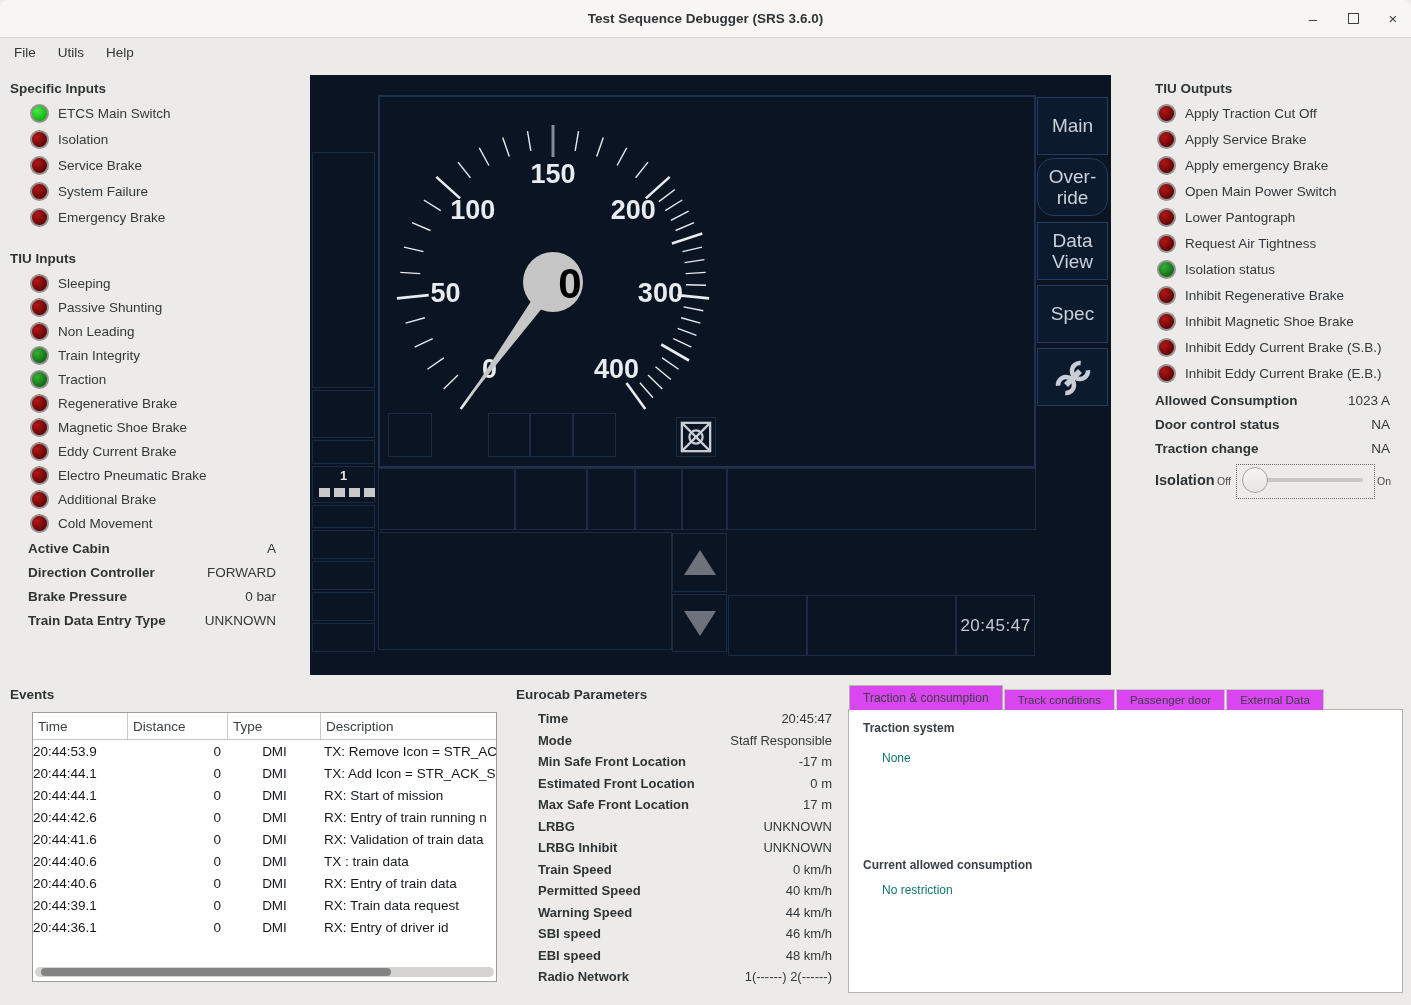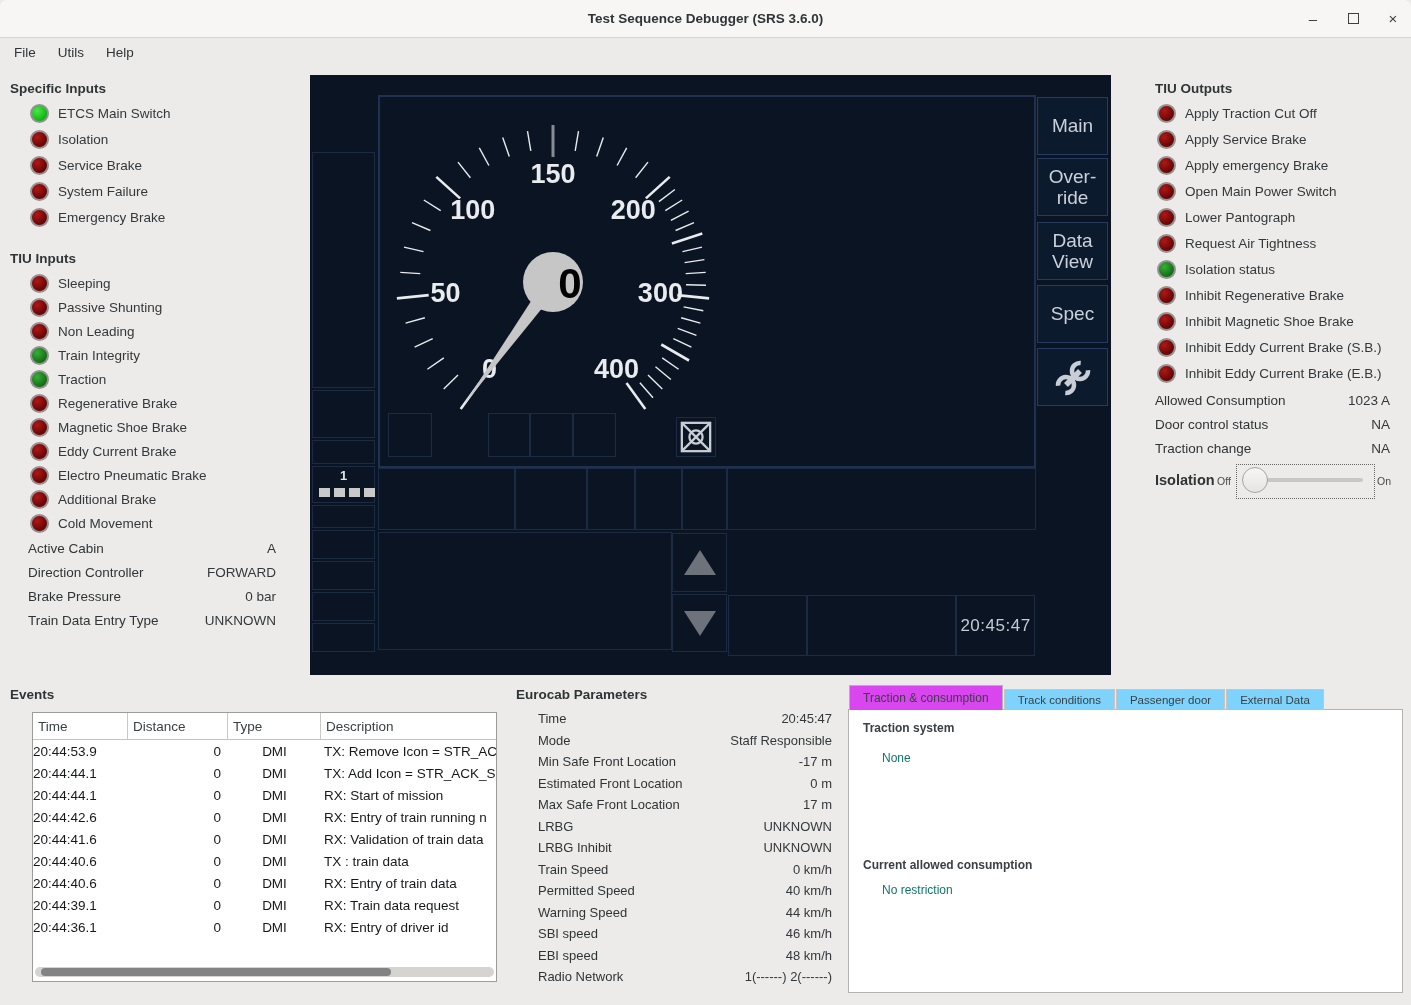--- a/index.html
+++ b/index.html
@@ -18,21 +18,21 @@
   .menu-item{padding:0 11px;height:100%;display:flex;align-items:center;font-size:13.5px;color:#2f3437}
   
   .sec-title{font-weight:bold;font-size:13.5px;color:#2f3437}
   .led-row{display:flex;align-items:center;height:26px}
   .led{width:15px;height:15px;border-radius:50%;border:2px solid #929292;margin-right:9px;flex:none}
   .led.red{background:radial-gradient(circle at 35% 32%,#b01717 0%,#6e0707 62%,#4d0404 100%)}
   .led.green{background:radial-gradient(circle at 35% 32%,#35b035 0%,#176e17 68%,#0f5a0f 100%)}
   .led.green-bright{background:radial-gradient(circle at 35% 32%,#4ae84a 0%,#13b513 68%,#0b970b 100%)}
   .led-label{font-size:13.5px;color:#33383c}
   .param-row{display:flex;justify-content:space-between;align-items:center;height:24px;font-size:13.5px}
-  .param-label{font-weight:normal;color:#2f3437}
+  .param-label{font-weight:bold;color:#2f3437}
   .param-value{color:#33383c}
   #tiu-in-list .led-row{height:24px}
   #eurocab-params .param-row{height:21.5px;font-size:13px}
   
   #dmi{left:310px;top:75px;width:801px;height:600px;background:#0a1422}
   .cell{position:absolute;border:1px solid #1c2b44;box-sizing:border-box}
   #gauge-panel{border:2px solid #1f3050}
   .dmi-btn{position:absolute;left:727px;width:71px;height:58px;background:#0c1a2e;
            border:1px solid #273b5e;box-sizing:border-box;color:#ccd1d9;font-size:19px;
            display:flex;align-items:center;justify-content:center;text-align:center;line-height:1.12}
@@ -49,21 +49,21 @@
   .ev-h:last-child{border-right:none}
   .col0{width:95px}.col1{width:100px}.col2{width:93px}.col3{width:175px}
   .ev-row{display:flex;height:22px;align-items:center;font-size:13.5px;color:#16191c}
   .ev-c{box-sizing:border-box;white-space:nowrap;overflow:hidden}
   .ev-c.col0{}.ev-c.col1{text-align:right;padding-right:7px}
   .ev-c.col2{text-align:center}.ev-c.col3{padding-left:3px}
   #ev-sb-track{position:absolute;left:2px;top:254px;width:459px;height:10px;background:#d6d4d1;border-radius:5px}
   #ev-sb-thumb{position:absolute;left:8px;top:255px;width:350px;height:8px;background:#838383;border-radius:4px}
   
   #tabbar{left:849px;top:685px;height:25px;display:flex;align-items:flex-end;z-index:2}
-  .tab{height:21px;background:#7dd3fc;border:1px solid #c6c4c1;border-bottom:none;box-sizing:border-box;
+  .tab{height:21px;background:#d946ef;border:1px solid #c6c4c1;border-bottom:none;box-sizing:border-box;
        font-size:11.5px;color:#3b4044;display:flex;align-items:center;padding:0 13px;margin-right:1px}
   .tab.active{height:25px;background:#d946ef;border-color:#b5b3b0;font-size:12px}
   #tab-panel{left:848px;top:709px;width:555px;height:284px;background:#ffffff;border:1px solid #b5b3b0;box-sizing:border-box}
   .tabc-h{position:absolute;font-weight:bold;font-size:12px;color:#3b4044}
   .tabc-v{position:absolute;font-size:12px;color:#0f766e}
   
   #iso-label{font-weight:bold;font-size:14.5px;color:#2f3437}
   .iso-mini{font-size:10.5px;color:#4a4a4a}
   #iso-box{left:1236px;top:464px;width:137px;height:33px;border:1px dotted #666}
   #iso-track{left:1250px;top:478px;width:113px;height:4px;background:#c9c7c4;border-radius:2px}
@@ -284,21 +284,21 @@
   <div class="cell arrow-box" style="left:362px;top:519px;width:55px;height:58px">
     <span class="tri-down"></span>
   </div>
 
   <div class="cell" style="left:418px;top:520px;width:79px;height:61px"></div>
   <div class="cell" style="left:497px;top:520px;width:149px;height:61px"></div>
   <div class="cell" id="dmi-clock" style="left:646px;top:520px;width:79px;height:61px">20:45:47</div>
 
   <div id="dmi-buttons">
       <div class="dmi-btn" style="top: 22px;">Main</div>
-      <div class="dmi-btn" style="top: 83px;">Over-ride</div>
+      <div class="dmi-btn" style="top: 83px; border-radius: 17px;">Over-ride</div>
       <div class="dmi-btn" style="top: 147px;">Data View</div>
       <div class="dmi-btn" style="top: 210px;">Spec</div>
     </div>
   <div class="dmi-btn arrow-box" style="top:273px">
     <svg width="44" height="44" viewBox="0 0 44 44">
       <line x1="15" y1="30" x2="29" y2="16" stroke="#c9ced6" stroke-width="5.5"></line>
       <path d="M36.97 15.3 A8 8 0 1 1 29.7 8.03" fill="none" stroke="#c9ced6" stroke-width="4.5"></path>
       <path d="M7.03 30.7 A8 8 0 1 1 14.3 37.97" fill="none" stroke="#c9ced6" stroke-width="4.5"></path>
     </svg>
   </div>

